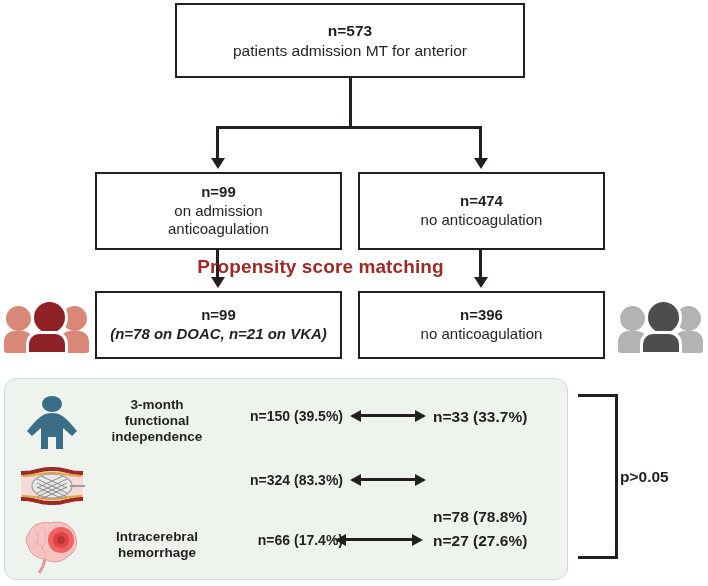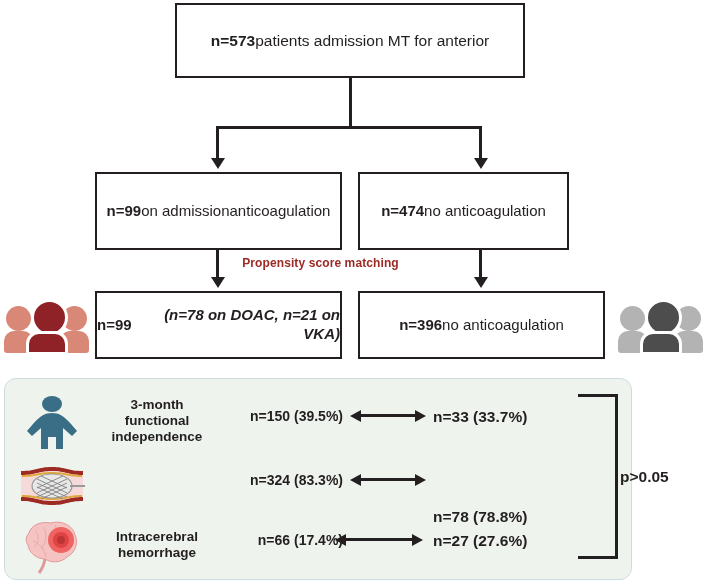--- a/index.html
+++ b/index.html
@@ -4,56 +4,56 @@
 <style>
   html,body{margin:0;padding:0;background:#ffffff;}
   body{width:708px;height:586px;position:relative;overflow:hidden;
        font-family:"Liberation Sans","DejaVu Sans",sans-serif;
        -webkit-font-smoothing:antialiased;}
 
   .abs{position:absolute;}
 
   
   .box{position:absolute;box-sizing:border-box;background:#ffffff;
-       border:2.5px solid #231f20;display:flex;flex-direction:row;
-       align-items:center;justify-content:center;text-align:right;}
+       border:2.5px solid #231f20;display:flex;flex-direction:column;
+       align-items:center;justify-content:center;text-align:center;}
   .box .ln{display:block;line-height:1.24;}
   .bold{font-weight:bold;}
   .red{color:#9c2a25;}
   .ital{font-style:italic;font-weight:bold;font-size:13px;}
 
   #box-top{left:175px;top:3px;width:350px;height:75px;}
   #box-top .ln{font-size:15.5px;color:#231f20;}
 
   #box-ac{left:95px;top:172px;width:247px;height:78px;}
-  #box-noac{left:358px;top:172px;width:211px;height:78px;}
+  #box-noac{left:358px;top:172px;width:247px;height:78px;}
   #box-ac .ln,#box-noac .ln{font-size:15px;color:#231f20;}
 
   #box-ac-m{left:95px;top:291px;width:247px;height:68px;}
   #box-noac-m{left:358px;top:291px;width:247px;height:68px;}
   #box-ac-m .ln,#box-noac-m .ln{font-size:15px;color:#231f20;}
 
   
   .vline{position:absolute;background:#231f20;width:3px;}
   .hline{position:absolute;background:#231f20;height:3px;}
   .arrow-head{position:absolute;width:0;height:0;
        border-left:7px solid transparent;border-right:7px solid transparent;
        border-top:11px solid #231f20;}
 
   
   #psm{left:0;top:256px;width:641px;text-align:center;
-       font-size:12px;font-weight:bold;color:#9c2a25;letter-spacing:.1px;}
+       font-size:19px;font-weight:bold;color:#9c2a25;letter-spacing:.1px;}
 
   
   .people{position:absolute;width:86px;height:62px;}
   .ph{position:absolute;border-radius:50%;}
   .pb{position:absolute;}
 
   
-  #panel{position:absolute;left:4px;top:378px;width:628px;height:202px;
+  #panel{position:absolute;left:4px;top:378px;width:564px;height:202px;
          box-sizing:border-box;background:#eef3ee;border:1.5px solid #cfdbe2;
          border-radius:12px;}
   .res-row{position:absolute;left:0;width:700px;height:60px;}
   .res-icon{position:absolute;left:10px;top:0;width:74px;height:58px;}
   .res-label{position:absolute;left:88px;width:128px;text-align:center;
              font-size:13.5px;font-weight:bold;color:#231f20;line-height:1.2;}
   .res-left-val{position:absolute;left:210px;width:128px;text-align:right;
              font-size:14px;font-weight:bold;color:#231f20;}
   .res-right-val{position:absolute;left:428px;width:150px;text-align:left;
              font-size:15.5px;font-weight:bold;color:#231f20;}

